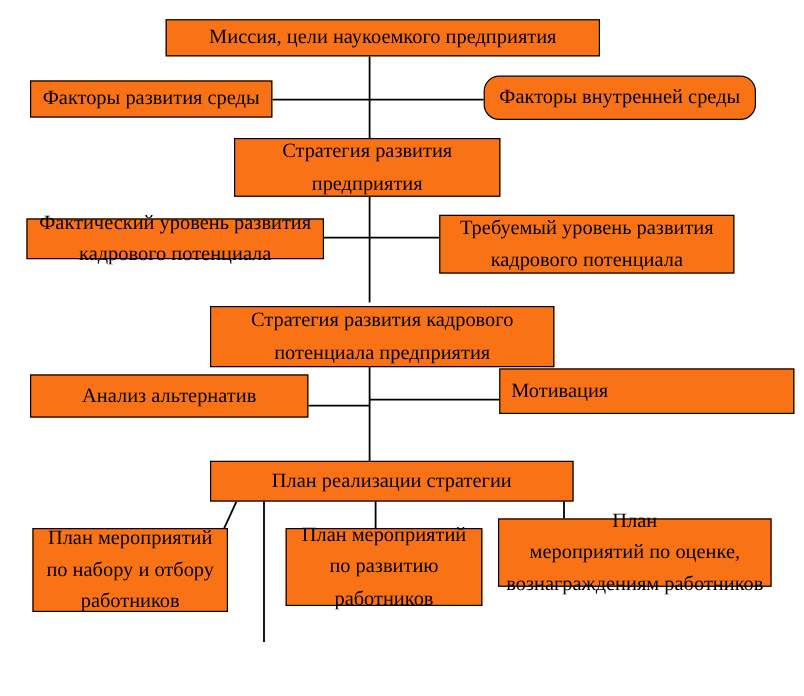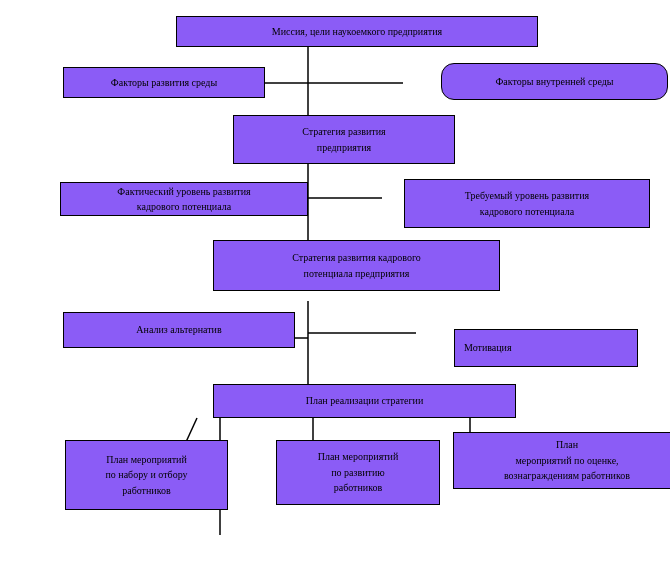--- a/index.html
+++ b/index.html
@@ -15,31 +15,30 @@
   .connectors {
     position: absolute;
     left: 0; top: 0;
     width: 670px; height: 580px;
     z-index: 0;
   }
   .box {
     position: absolute;
     box-sizing: border-box;
     border: 1.5px solid #000000;
-    background: #8b5cf6;
+    background: #f97316;
     display: flex;
     align-items: center;
     justify-content: center;
     text-align: center;
     white-space: pre-line;
-    font-size: 10px;
+    font-size: 17px;
     line-height: 1.55;
     z-index: 1;
     padding: 1px 4px;
-    margin-left: 38px;
   }
   .box.left-text {
     justify-content: flex-start;
     text-align: left;
     padding-left: 9px;
   }
 </style>
 </head>
 <body>
 
@@ -69,26 +68,26 @@
 
   <div class="box" style="left:195px; top:115px; width:222px; height:49px;">Стратегия развития
 предприятия</div>
 
   <div class="box" style="left:22px;  top:182px; width:248px; height:34px;">Фактический уровень развития
 кадрового потенциала</div>
 
   <div class="box" style="left:366px; top:179px; width:246px; height:49px;">Требуемый уровень развития
 кадрового потенциала</div>
 
-  <div class="box" style="left:175px; top:240px; width:287px; height:51px;">Стратегия развития кадрового
+  <div class="box" style="left:175px; top:255px; width:287px; height:51px;">Стратегия развития кадрового
 потенциала предприятия</div>
 
   <div class="box" style="left:25px;  top:312px; width:232px; height:36px;">Анализ альтернатив</div>
 
-  <div class="box left-text" style="left:416px; top:329px; width:184px; height:38px;">Мотивация</div>
+  <div class="box left-text" style="left:416px; top:307px; width:246px; height:38px;">Мотивация</div>
 
   <div class="box" style="left:175px; top:384px; width:303px; height:34px;">План реализации стратегии</div>
 
   <div class="box" style="left:27px;  top:440px; width:163px; height:70px;">План мероприятий
 по набору и отбору
 работников</div>
 
   <div class="box" style="left:238px; top:440px; width:164px; height:65px;">План мероприятий
 по развитию
 работников</div>

